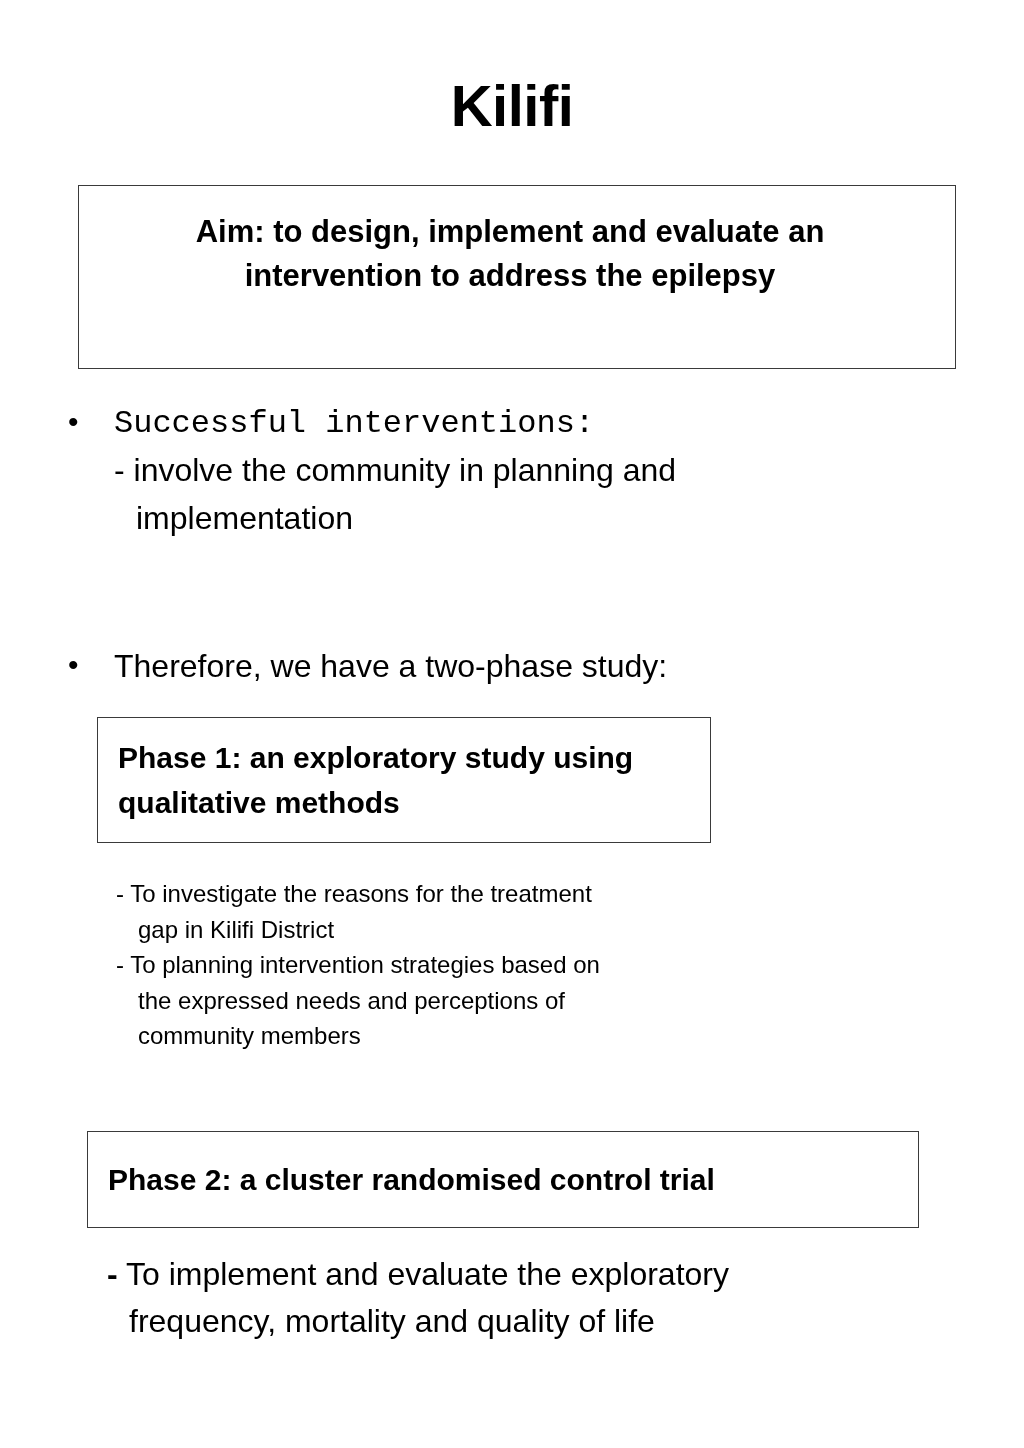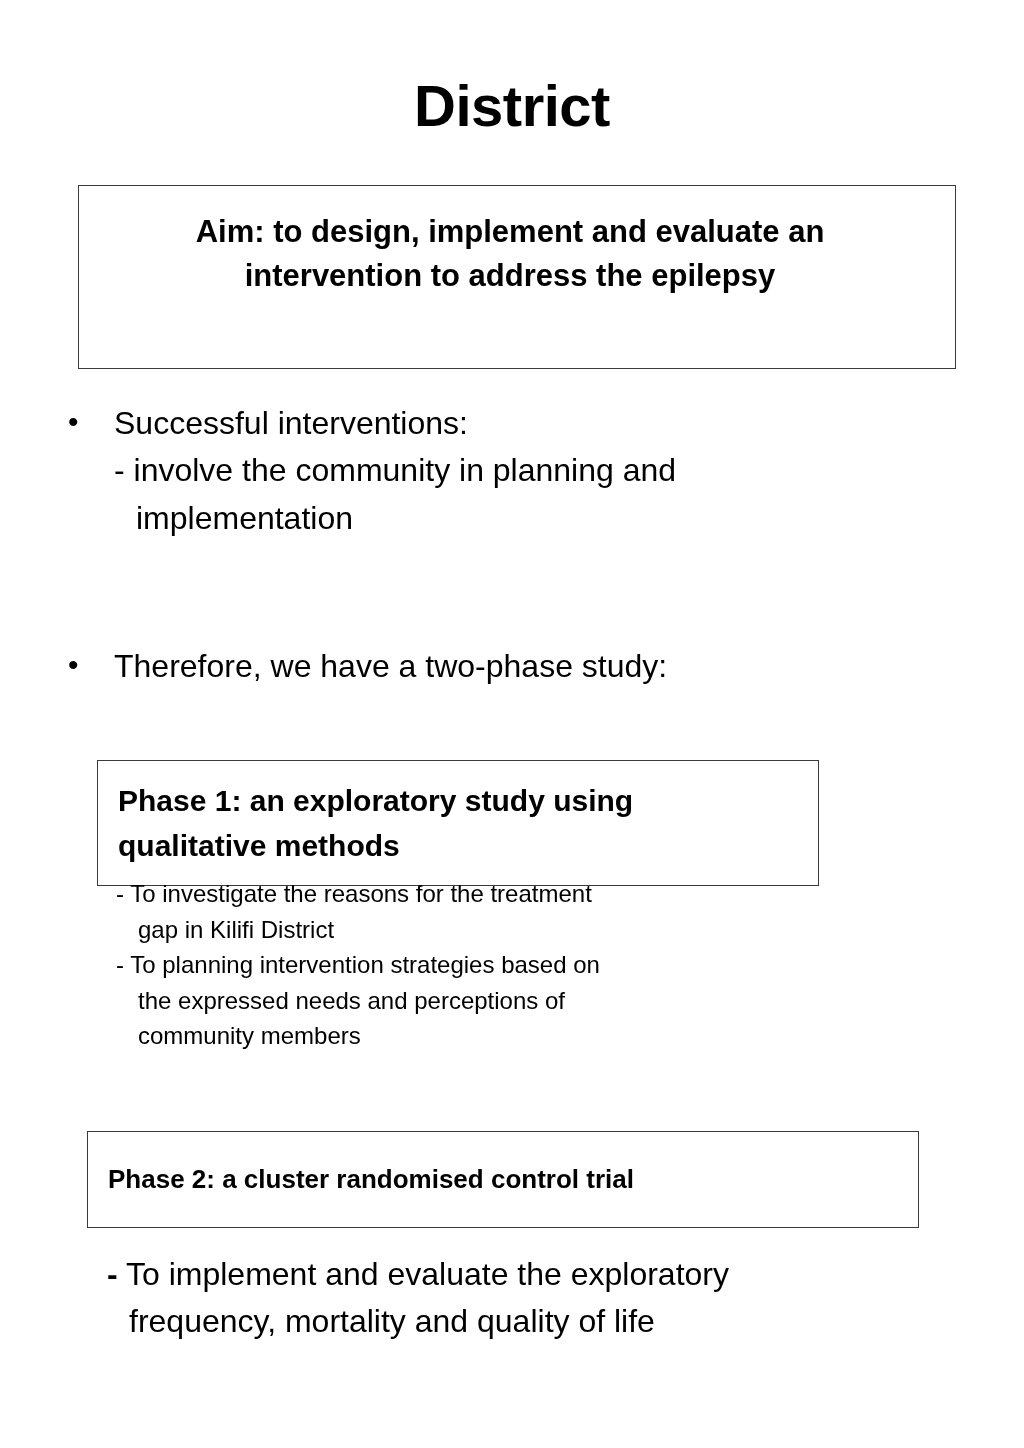--- a/index.html
+++ b/index.html
@@ -48,39 +48,39 @@
     width: 878px;
     height: 184px;
     padding: 24px 22px 0 8px;
     text-align: center;
     font-size: 31px;
     line-height: 1.42;
   }
 
   .phase1-box {
     left: 97px;
-    top: 760px;
-    width: 722px;
+    top: 717px;
+    width: 614px;
     height: 126px;
     padding: 17px 20px 0 20px;
     text-align: left;
     font-size: 30px;
     line-height: 1.5;
   }
 
   .phase2-box {
     left: 87px;
     top: 1131px;
     width: 832px;
     height: 97px;
     padding: 0 20px;
     display: flex;
     align-items: center;
     text-align: left;
-    font-size: 26px;
+    font-size: 30px;
     line-height: 1.3;
   }
 
   
   .body-text {
     position: absolute;
     font-size: 32px;
     line-height: 1.48;
     color: #000000;
   }
@@ -117,32 +117,32 @@
   .block-phase1-sub { left: 116px; top: 876px; width: 840px; font-size: 24px; }
   .block-phase2-sub { left: 107px; top: 1251px; width: 880px; font-size: 32px; }
 
   .dash-bold { font-weight: bold; }
 </style>
 </head>
 <body>
 
 <div id="slide">
 
-  <div class="slide-title">District</div>
+  <div class="slide-title">Kilifi</div>
 
   <div class="callout aim-box">
     <div>Aim: to design, implement and evaluate an</div>
     <div>intervention to address the epilepsy</div>
   </div>
 
   <div class="body-text block-successful">
     <div class="bullet-row">
       <span class="bullet-mark">•</span>
       <span class="bullet-body">
-        <span class="sub-line" style="text-indent:0;padding-left:0;">Successful interventions:</span>
+        <span class="sub-line" style="text-indent:0;padding-left:0;font-family:Liberation Mono, monospace;">Successful interventions:</span>
         <span class="sub-line"><span>-</span> <span>involve the community in planning and</span></span>
         <span class="cont-line">implementation</span>
       </span>
     </div>
   </div>
 
   <div class="body-text block-therefore">
     <div class="bullet-row">
       <span class="bullet-mark">•</span>
       <span class="bullet-body">Therefore, we have a two-phase study:</span>

